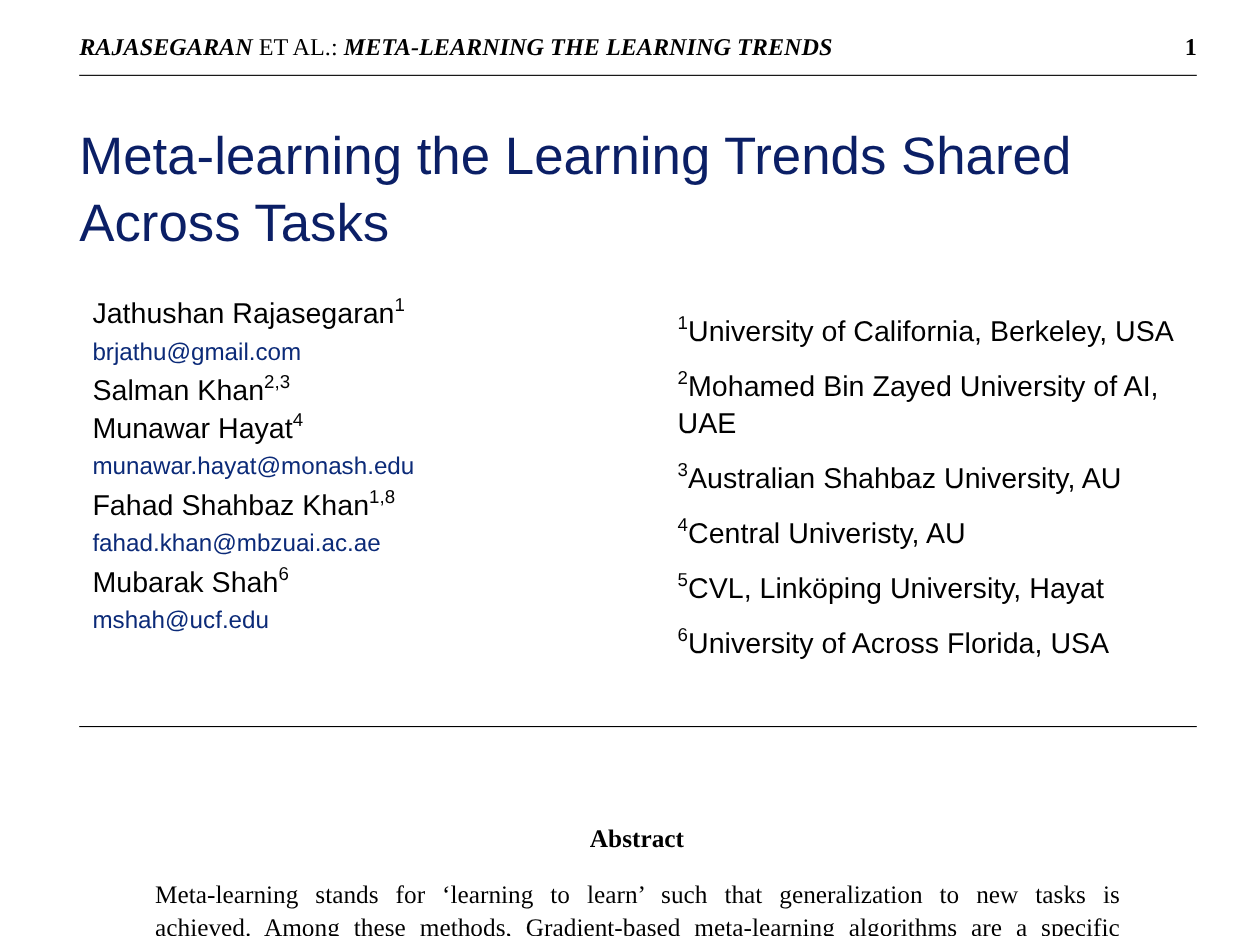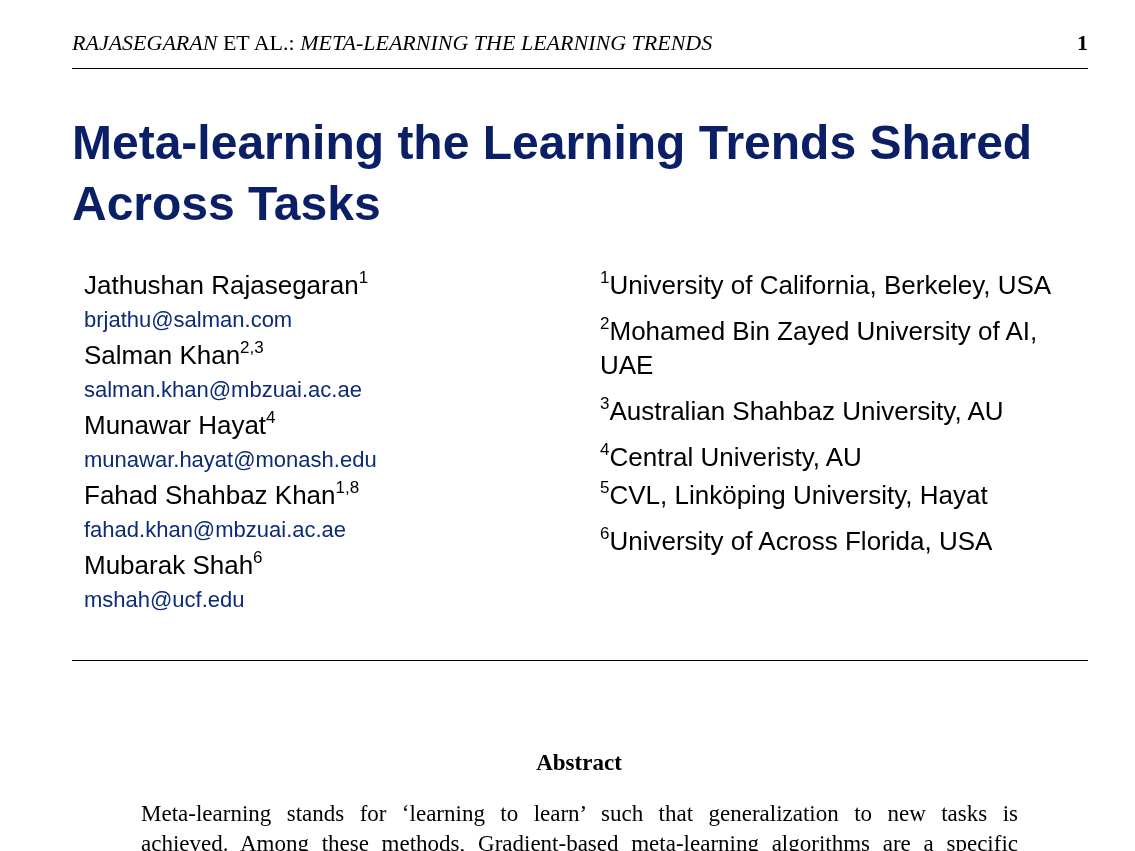--- a/index.html
+++ b/index.html
@@ -4,39 +4,39 @@
   <style>
     html, body { margin: 0; padding: 0; background: #ffffff; }
     body { width: 1135px; height: 851px; overflow: hidden; position: relative; color: #000; }
     .page { position: absolute; left: 0; top: 0; width: 1135px; height: 851px; }
 
     .running-head {
       position: absolute; left: 72px; top: 28px; width: 1016px; height: 30px;
       font-family: "Liberation Serif", serif; font-size: 22px; line-height: 30px;
     }
     .running-head .title { position: absolute; left: 0; top: 0; white-space: nowrap; }
-    .running-head .title i { font-style: italic; }
+    .running-head .title i { font-style: italic; font-weight: bold; }
     .running-head .pageno { position: absolute; right: 0; top: 0; font-weight: bold; }
     .rule { position: absolute; left: 72px; width: 1016px; height: 0; border-top: 1.3px solid #000; }
     .rule.top { top: 68px; }
     .rule.bottom { top: 660px; }
 
     .paper-title {
       position: absolute; left: 72px; top: 112px; width: 1016px;
-      font-family: "Liberation Sans", sans-serif; font-weight: bold;
+      font-family: "Liberation Sans", sans-serif; font-weight: normal;
       font-size: 48px; line-height: 61px; color: #0b1f66; margin: 0;
     }
 
     .authors { position: absolute; left: 84px; top: 268px; width: 500px; font-family: "Liberation Sans", sans-serif; }
     .author-name { font-size: 26px; line-height: 34px; color: #000; white-space: nowrap; }
     .author-email { font-size: 22px; line-height: 41px; color: #0b2a78; white-space: nowrap; display: block; margin-top: -3px; margin-bottom: -2px; }
     .author-name sup, .aff sup { font-size: 17px; vertical-align: 11px; line-height: 0; }
 
     .affiliations { position: absolute; left: 600px; top: 268px; width: 490px; font-family: "Liberation Sans", sans-serif; font-size: 26px; line-height: 34px; }
-    .aff { margin: 0; }
+    .aff { margin: 16px; }
     .aff.a1 { margin-bottom: 12px; }
     .aff.a2 { margin-bottom: 12px; }
     .aff.a3 { margin-bottom: 12px; }
     .aff.a4 { margin-bottom: 4px; }
     .aff.a5 { margin-bottom: 12px; }
 
     .abstract-heading {
       position: absolute; left: 0; top: 748px; width: 1158px; text-align: center;
       font-family: "Liberation Serif", serif; font-weight: bold; font-size: 23px; line-height: 30px;
     }
@@ -55,24 +55,23 @@
   <div class="running-head">
     <div class="title"><i>RAJASEGARAN</i><span> ET AL.: </span><i>META-LEARNING THE LEARNING TRENDS</i></div>
     <div class="pageno">1</div>
   </div>
   <div class="rule top"></div>
 
   <h1 class="paper-title">Meta-learning the Learning Trends Shared Across Tasks</h1>
 
   <div class="authors">
     <div class="author-name"><span>Jathushan Rajasegaran</span><sup>1</sup></div>
-    <a class="author-email">brjathu@salman.com</a>
+    <a class="author-email">brjathu@gmail.com</a>
 
     <div class="author-name"><span>Salman Khan</span><sup>2,3</sup></div>
-    <a class="author-email">salman.khan@mbzuai.ac.ae</a>
 
     <div class="author-name"><span>Munawar Hayat</span><sup>4</sup></div>
     <a class="author-email">munawar.hayat@monash.edu</a>
 
     <div class="author-name"><span>Fahad Shahbaz Khan</span><sup>1,8</sup></div>
     <a class="author-email">fahad.khan@mbzuai.ac.ae</a>
 
     <div class="author-name"><span>Mubarak Shah</span><sup>6</sup></div>
     <a class="author-email">mshah@ucf.edu</a>
   </div>

